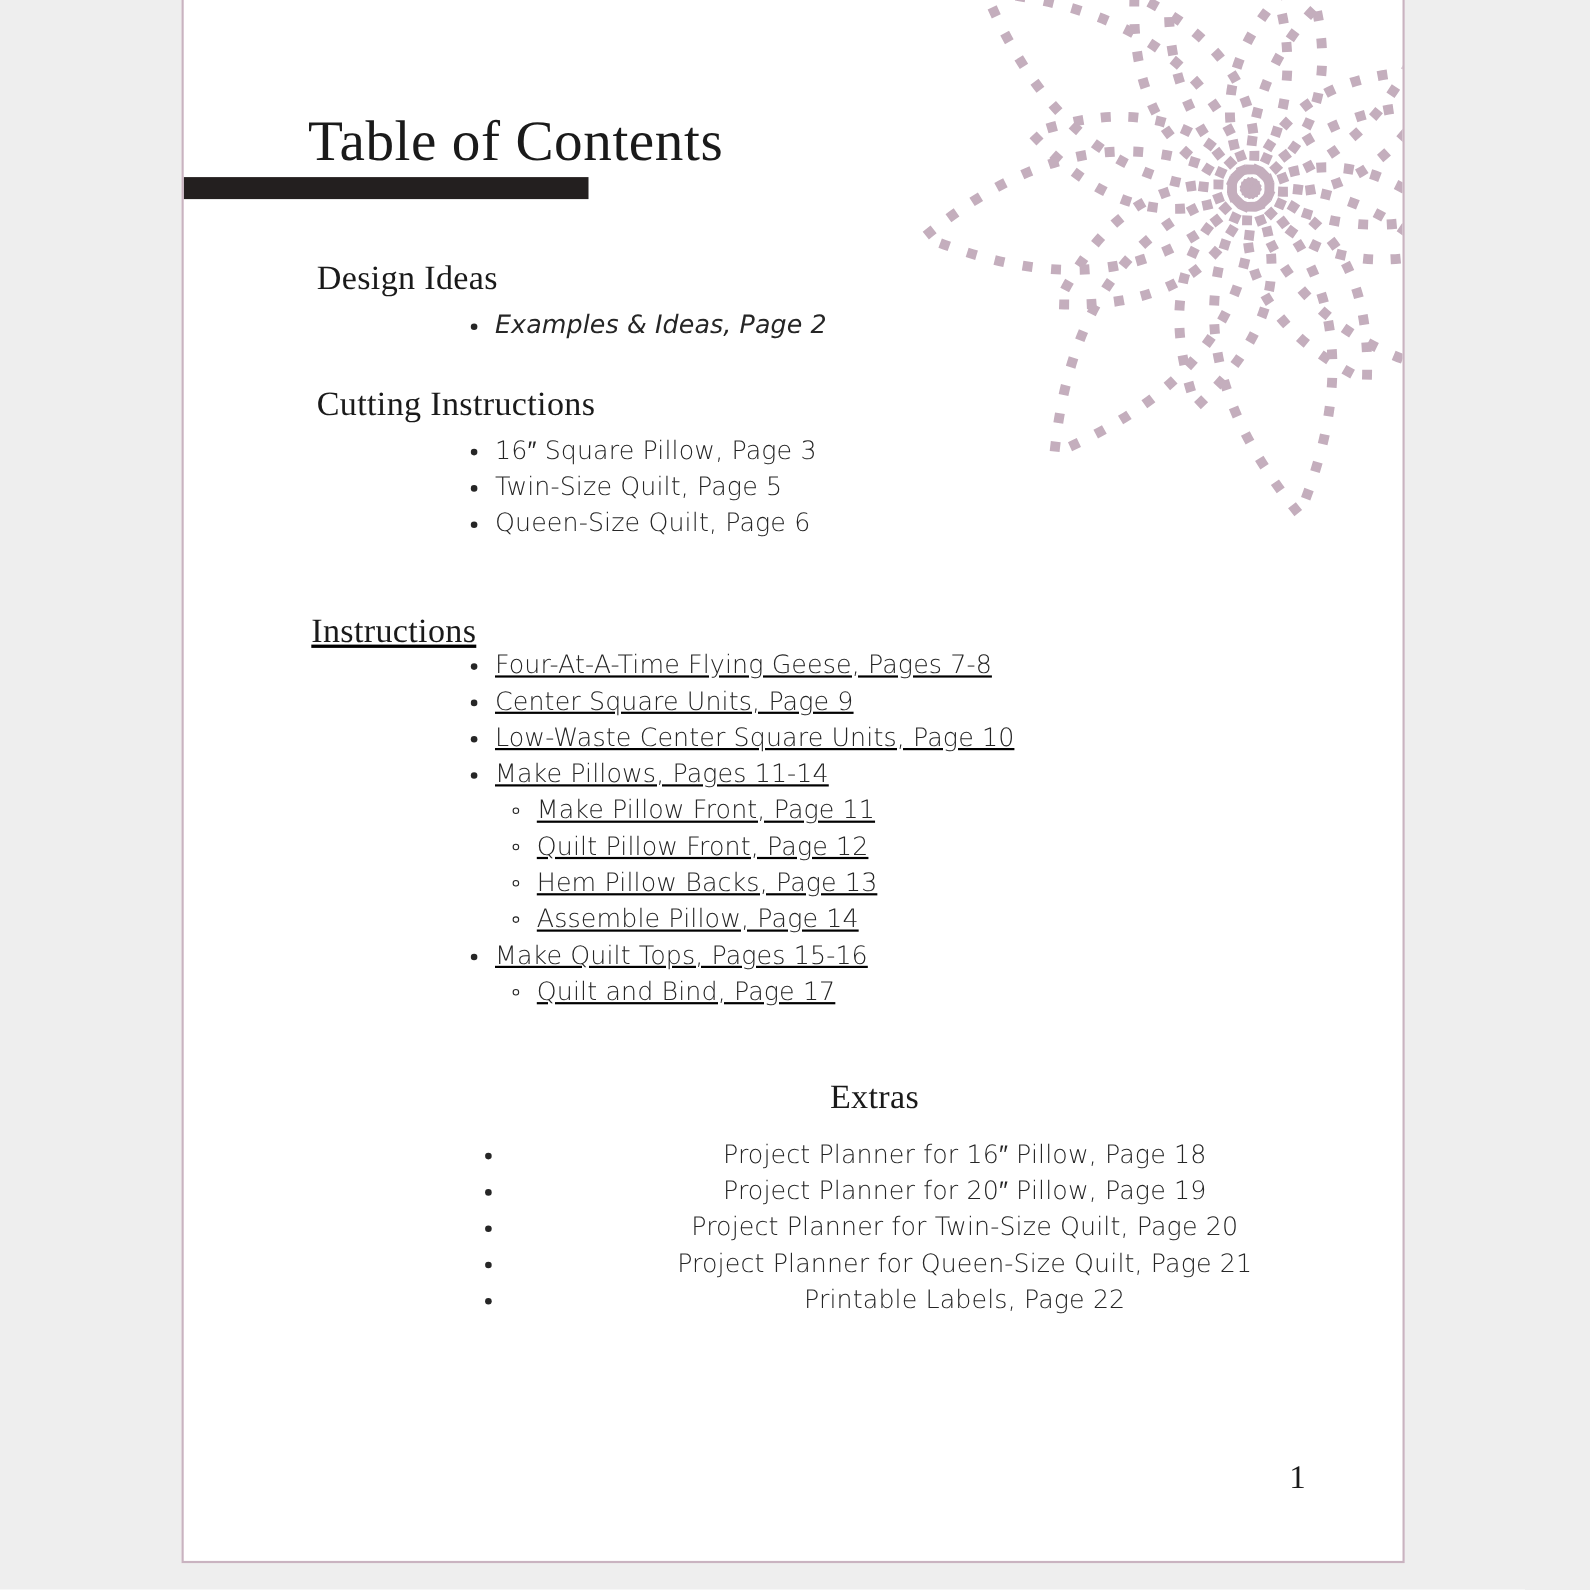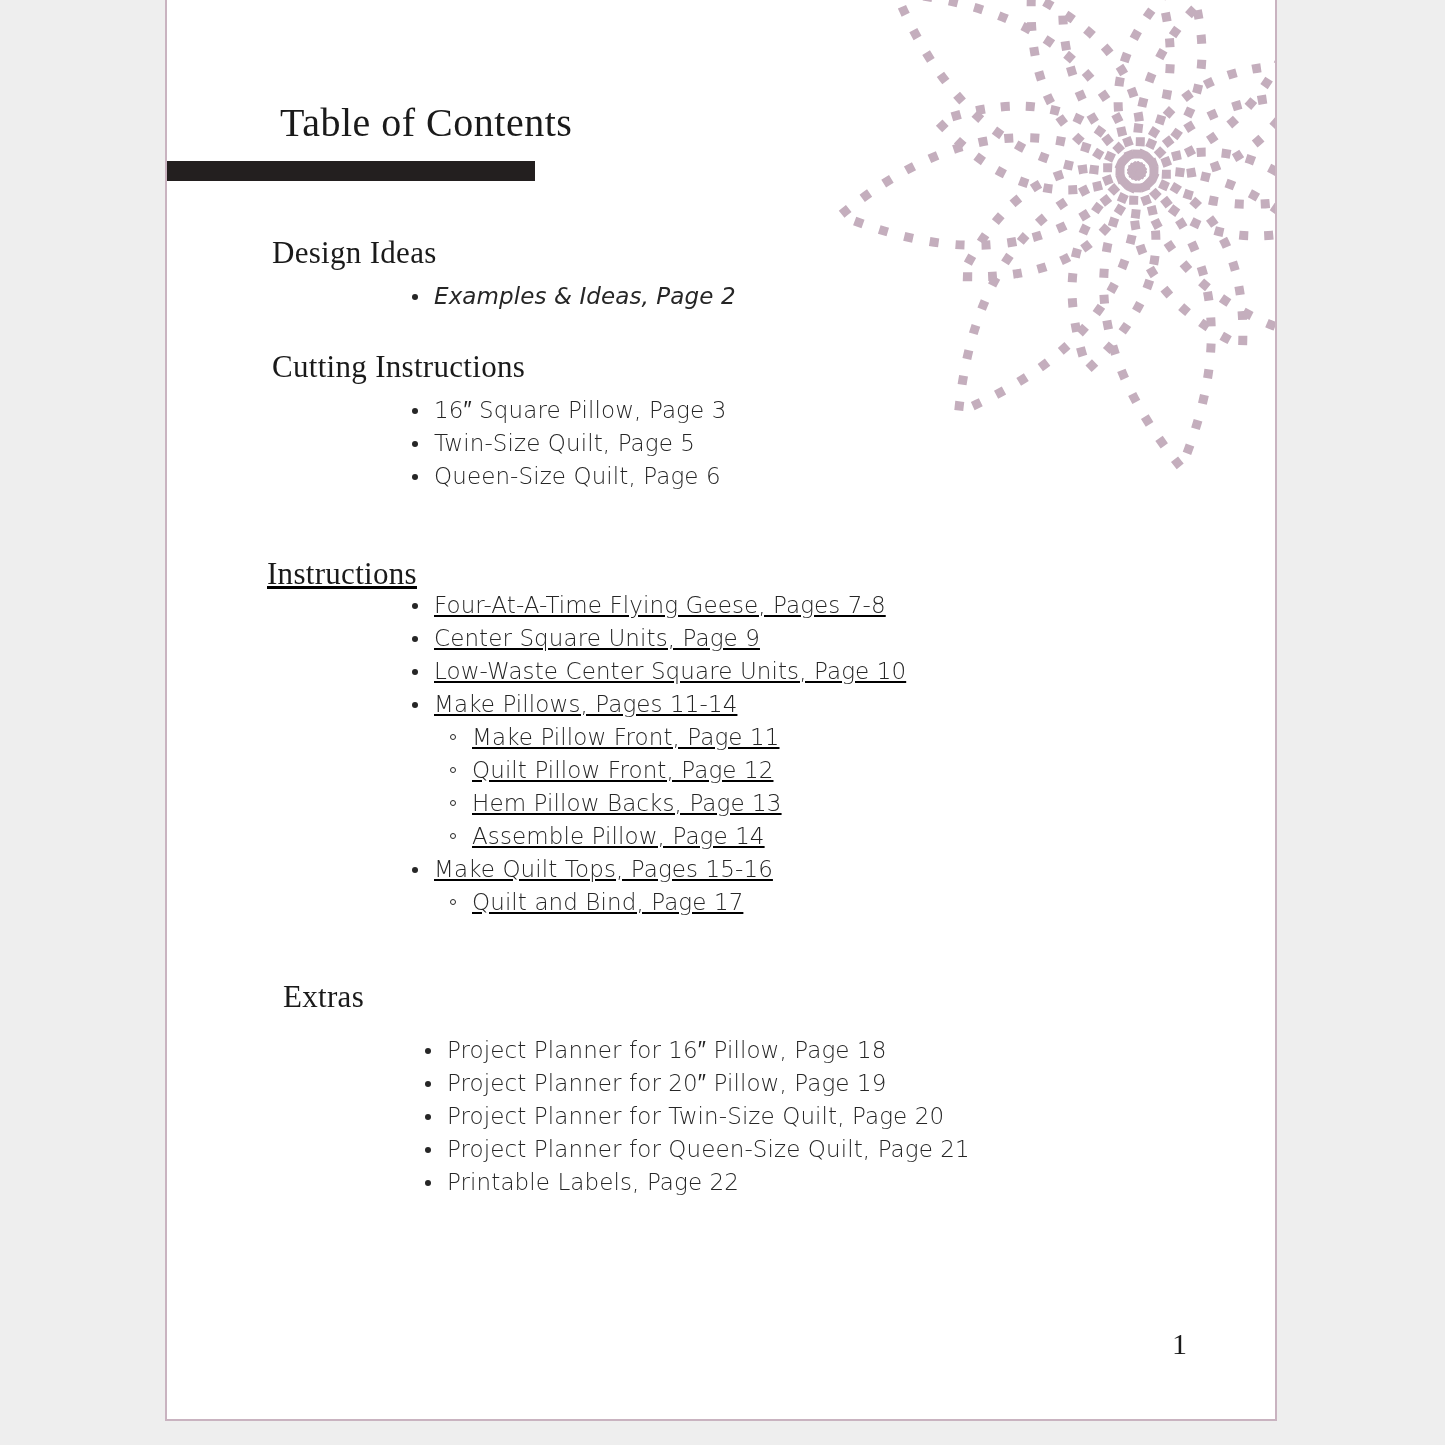--- a/index.html
+++ b/index.html
@@ -41,39 +41,39 @@
     position: absolute;
     left: 0;
     top: 100px;
     width: 100%;
   }
   #page-title {
     position: absolute;
     left: 113px;
     top: 0;
     font-family: "Liberation Serif", serif;
-    font-size: 40px;
+    font-size: 52px;
     font-weight: 400;
     color: #1a1a1a;
     letter-spacing: 0.5px;
     white-space: nowrap;
   }
   #title-rule {
     position: absolute;
     left: 0px;
     top: 62px;
     width: 368px;
     height: 20px;
     background: #231f1f;
   }
 
   
   #content {
     position: absolute;
-    left: 0;
+    left: 16px;
     top: 238px;
     width: 100%;
   }
 
   .section { position: relative; }
 
   .section-heading {
     font-family: "Liberation Serif", serif;
     font-size: 31px;
     font-weight: 400;
@@ -131,21 +131,21 @@
   #sec-design ul.toc-list     { margin-left: 245px; margin-top: 12px; font-style: italic; }
 
   #sec-cutting { margin-top: 38px; }
   #sec-cutting .section-heading { margin-left: 105px; }
   #sec-cutting ul.toc-list     { margin-left: 245px; margin-top: 12px; }
 
   #sec-instructions { margin-top: 65px; text-decoration: underline; }
   #sec-instructions .section-heading { margin-left: 100px; }
   #sec-instructions ul.toc-list     { margin-left: 245px; margin-top: 0; }
 
-  #sec-extras { margin-top: 62px; }
+  #sec-extras { margin-top: 62px; text-align: center; }
   #sec-extras .section-heading { margin-left: 116px; }
   #sec-extras ul.toc-list     { margin-left: 258px; margin-top: 22px; }
 
   
   #page-number {
     position: absolute;
     left: 1005px;
     top: 1328px;
     font-family: "Liberation Serif", serif;
     font-size: 30px;

